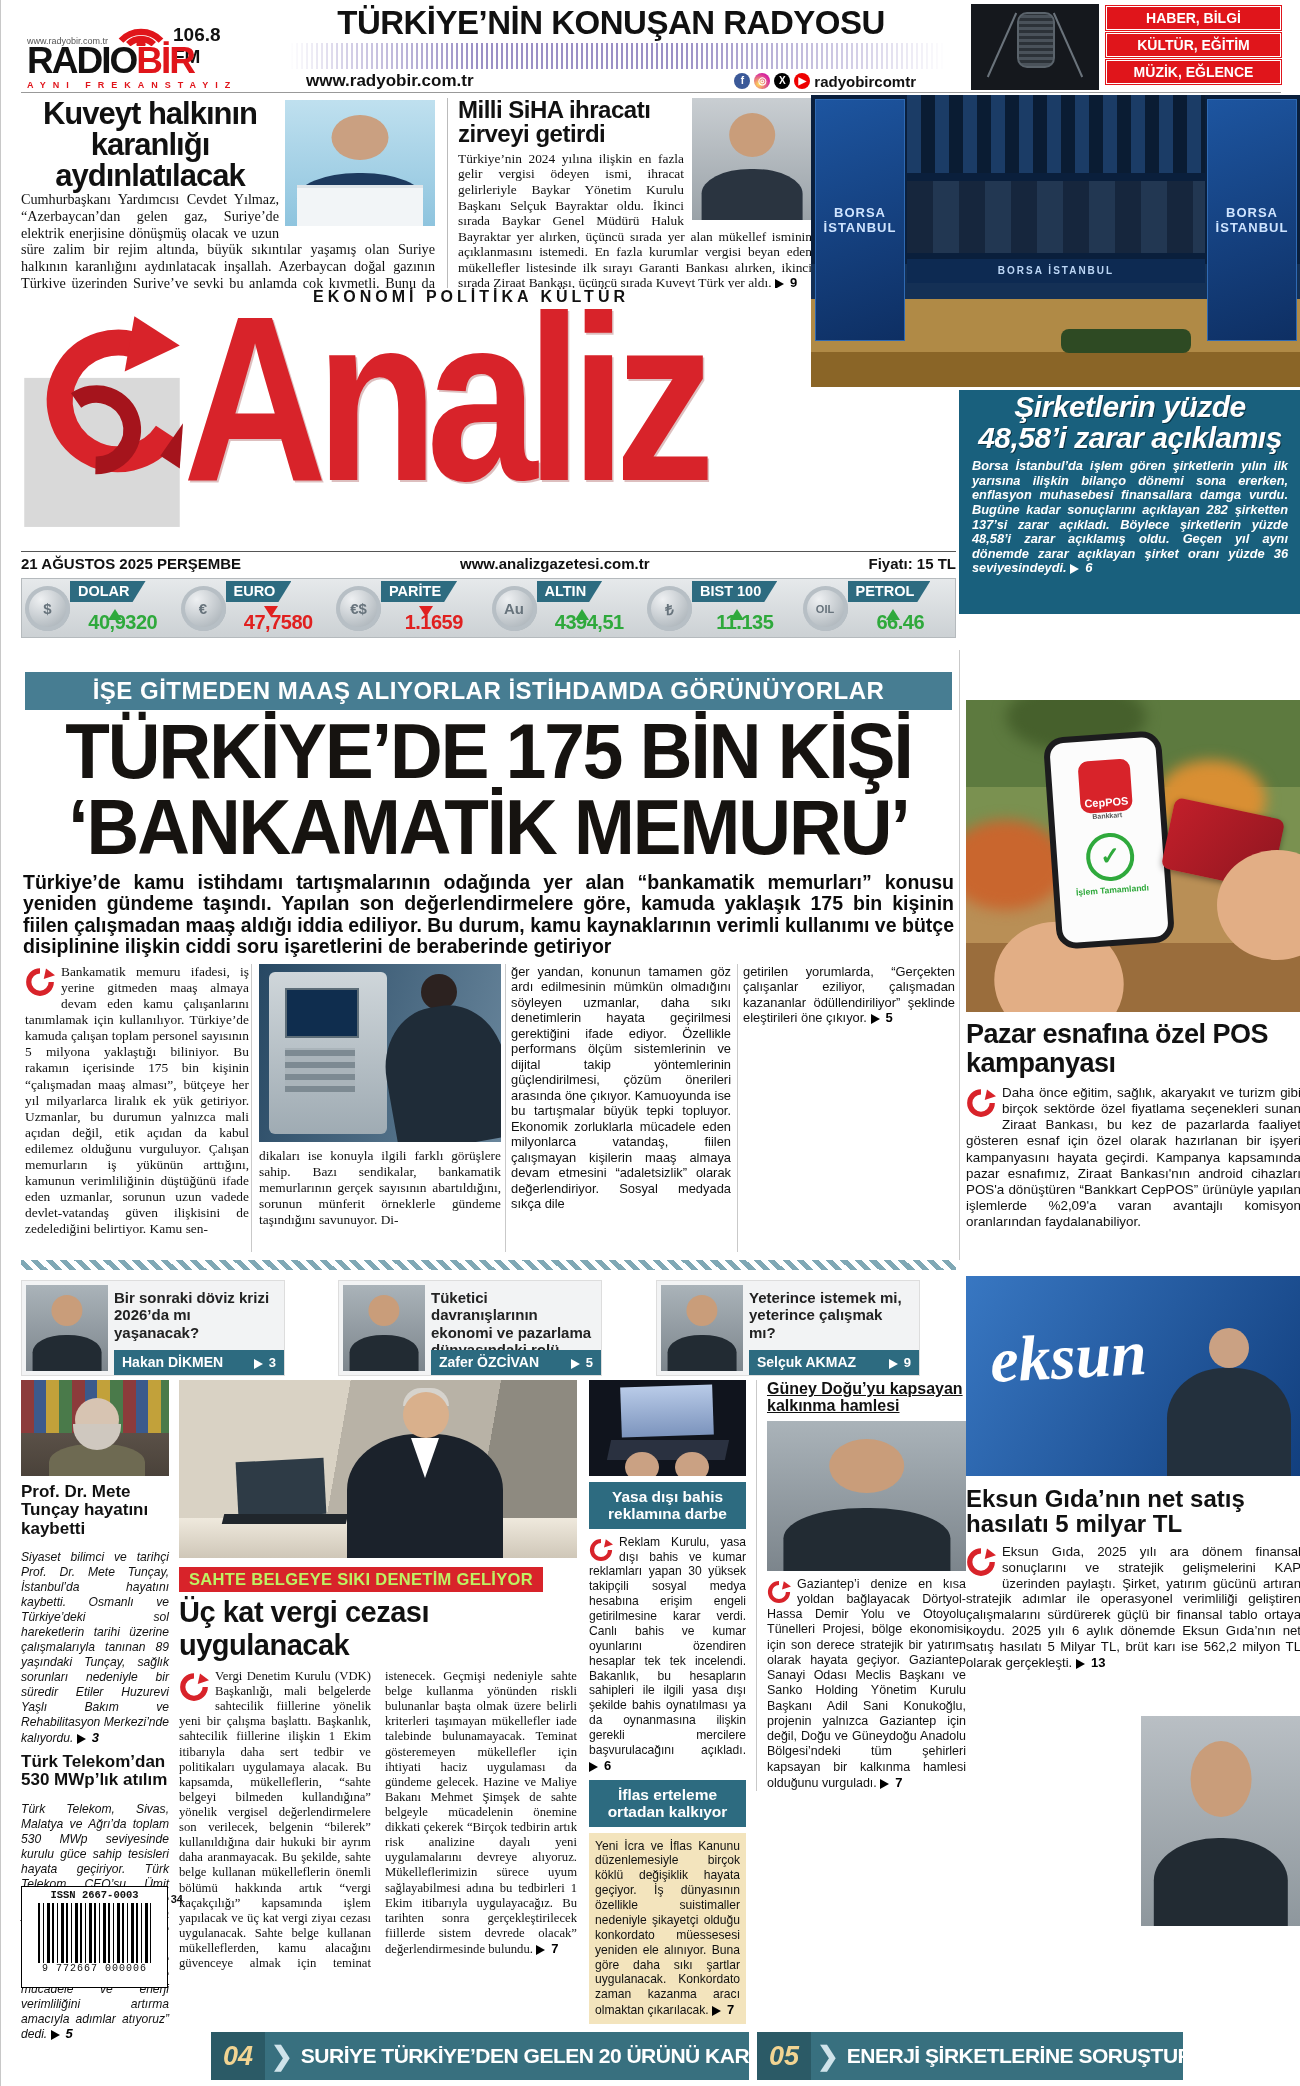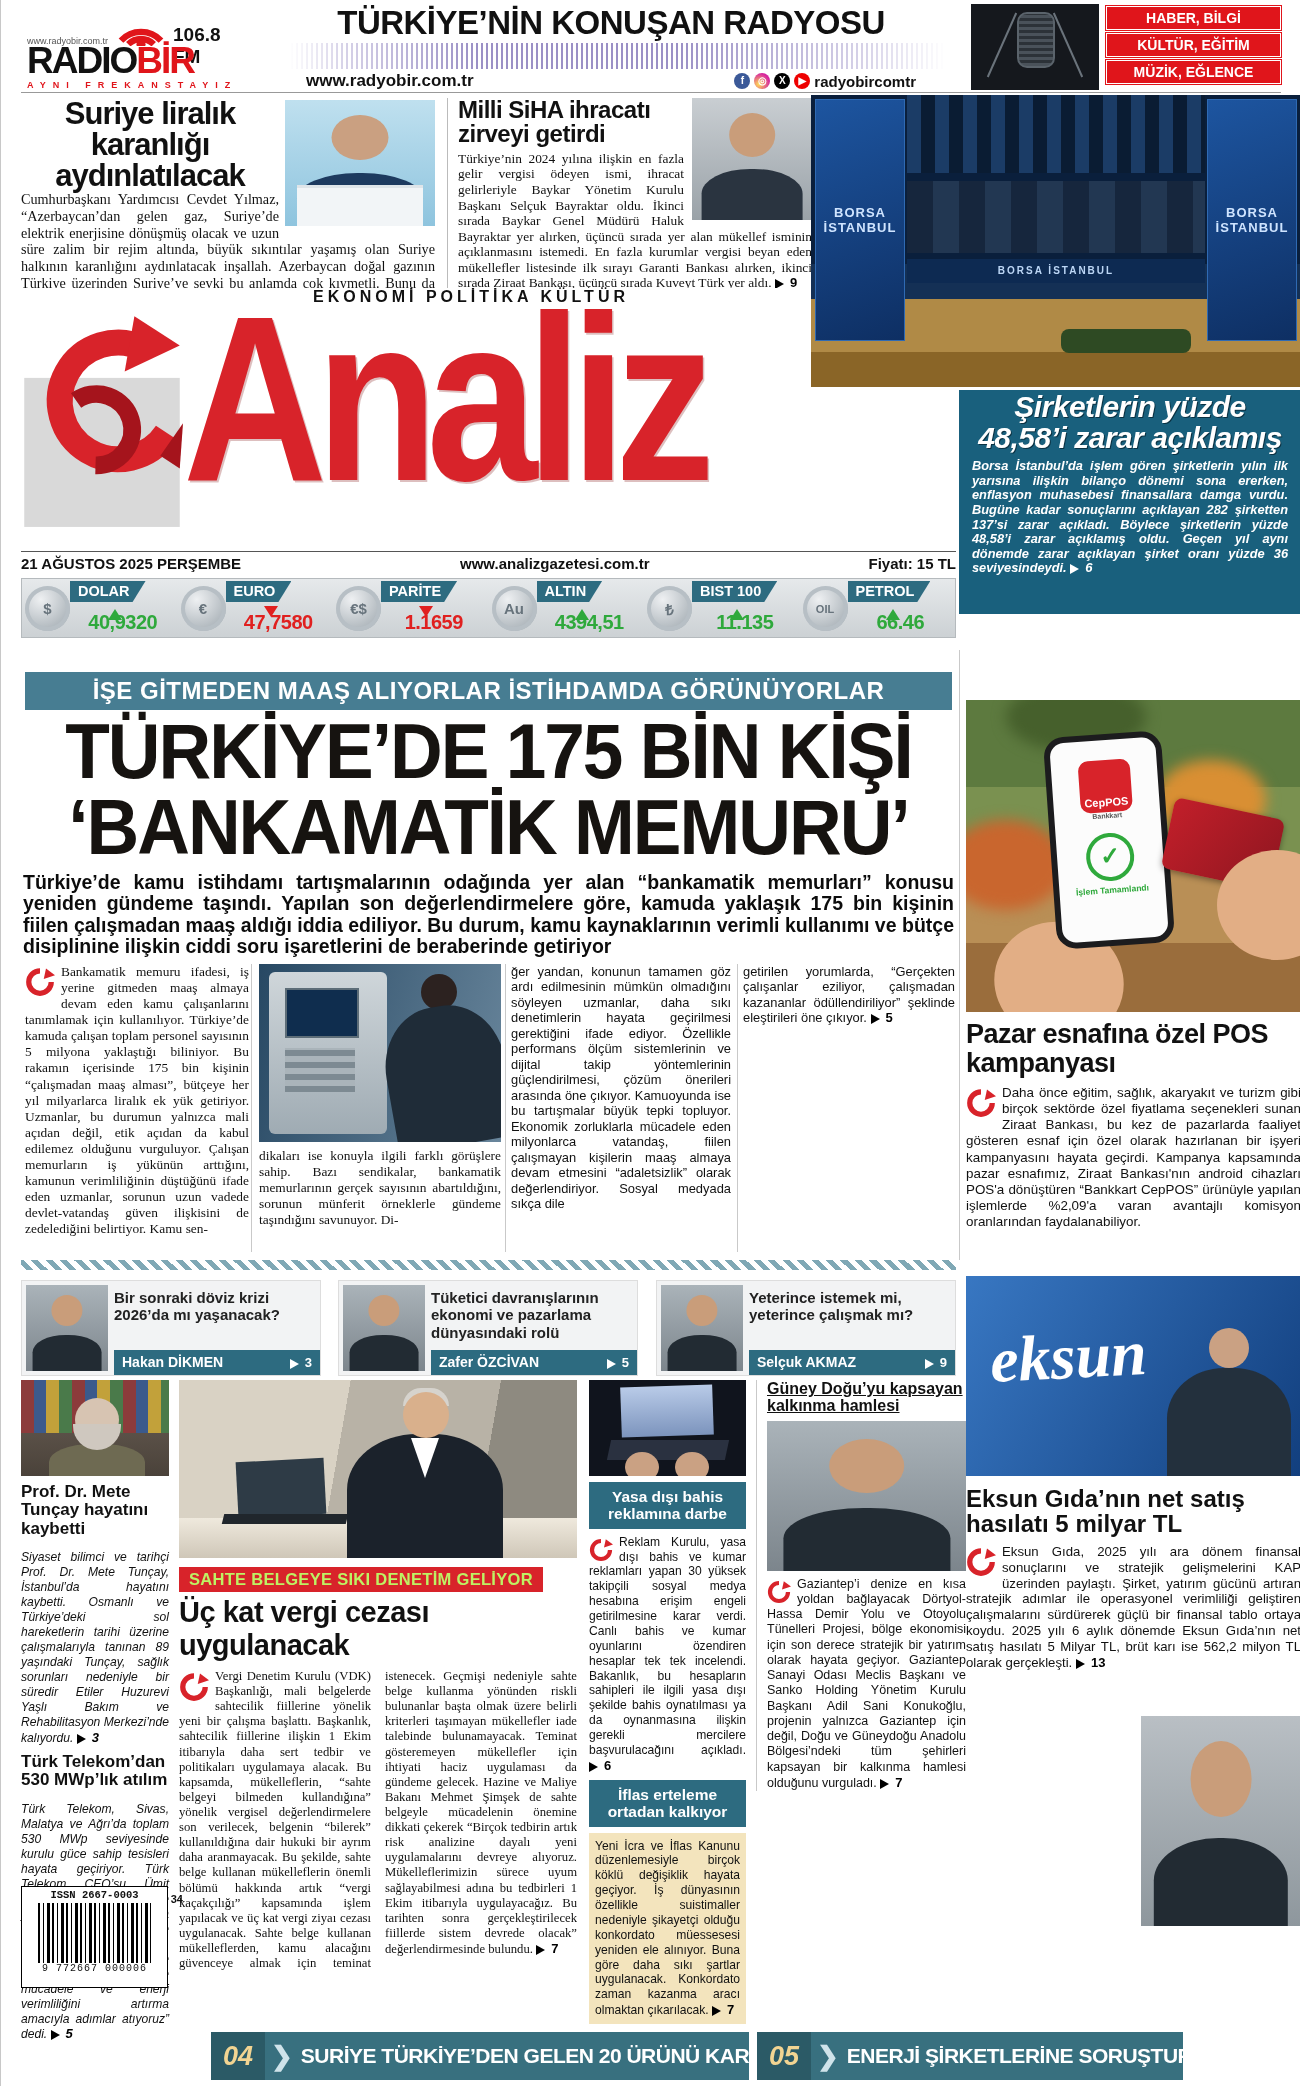--- a/index.html
+++ b/index.html
@@ -148,21 +148,21 @@
   #ph-eksun .head{position:absolute;right:52px;top:52px;width:40px;height:40px;border-radius:50%;background:#caa183;}
   #ph-eksun .body{position:absolute;right:10px;top:92px;width:124px;height:110px;border-radius:46% 46% 0 0;background:#23303d;}
   #eksunArt{left:965px;top:1486px;width:335px;}
   #eksunArt h2{font-size:24px;line-height:1.06;font-weight:900;}
   #eksunArt p{font-size:13.2px;line-height:1.2;margin-top:7px;}
   #ph-konuk{left:1140px;top:1716px;width:160px;height:210px;overflow:hidden;background:linear-gradient(#b9bfc4,#8e979d);}
   
   #teasers{left:20px;top:1260px;width:935px;height:112px;
      border-top:10px solid transparent;
      border-image:repeating-linear-gradient(45deg,#7fa8b5 0 5px,#fff 5px 10px) 10;}
-  .teaser{position:absolute;top:10px;height:96px;width:300px;background:#f2f3f4;border:1px solid #ddd;box-sizing:border-box;}
+  .teaser{position:absolute;top:10px;height:96px;width:264px;background:#f2f3f4;border:1px solid #ddd;box-sizing:border-box;}
   .teaser .hs{position:absolute;left:4px;top:4px;width:82px;height:86px;}
   .teaser .tt{position:absolute;left:92px;right:6px;top:8px;font-size:15px;font-weight:700;line-height:1.16;color:#222;}
   .teaser .bar{position:absolute;left:92px;right:0;bottom:0;height:25px;background:#2d6b80;color:#fff;
      font-size:14px;font-weight:800;line-height:25px;padding:0 8px;box-sizing:border-box;display:flex;justify-content:space-between;}
   
   .sil{position:relative;overflow:hidden;background:linear-gradient(#aab3b9,#7c858c);}
   .sil:before{content:"";position:absolute;left:50%;top:12%;width:38%;height:36%;border-radius:50%;
      transform:translateX(-50%);background:#c99d7a;}
   .sil:after{content:"";position:absolute;left:50%;bottom:0;width:84%;height:42%;border-radius:48% 48% 0 0;
      transform:translateX(-50%);background:#222b33;}
@@ -268,21 +268,21 @@
       <div class="badge">HABER, BİLGİ</div>
       <div class="badge">KÜLTÜR, EĞİTİM</div>
       <div class="badge">MÜZİK, EĞLENCE</div>
     </div>
   </header>
 
   <section id="a1" class="abs">
     <div class="ph sil" id="ph-yilmaz">
         <span class="pod"></span>
       </div>
-    <h2>Suriye liralık karanlığı aydınlatılacak</h2>
+    <h2>Kuveyt halkının karanlığı aydınlatılacak</h2>
     <p class="ser jus"><span>Cumhurbaşkanı Yardımcısı Cevdet Yılmaz, “Azerbaycan’dan gelen gaz, Suriye’de elektrik enerjisine dönüşmüş olacak ve uzun süre zalim bir rejim altında, büyük sıkıntılar yaşamış olan Suriye halkının karanlığını aydınlatacak inşallah. Azerbaycan doğal gazının Türkiye üzerinden Suriye’ye sevki bu anlamda çok kıymetli. Bunu da yakından takip ediyoruz” dedi.</span>
        </p>
   </section>
 
   <section id="a2" class="abs">
     <div class="ph sil" id="ph-bayraktar"></div>
     <h2>Milli SiHA ihracatı zirveyi getirdi</h2>
     <p class="ser jus"><span>Türkiye’nin 2024 yılına ilişkin en fazla gelir vergisi ödeyen ismi, ihracat gelirleriyle Baykar Yönetim Kurulu Başkanı Selçuk Bayraktar oldu. İkinci sırada Baykar Genel Müdürü Haluk Bayraktar yer alırken, üçüncü sırada yer alan mükellef isminin açıklanmasını istemedi. En fazla kurumlar vergisi beyan eden mükellefler listesinde ilk sırayı Garanti Bankası alırken, ikinci sırada Ziraat Bankası, üçüncü sırada Kuveyt Türk yer aldı.</span>
        <span class="pg"><span class="tri"></span><b>9</b></span></p>
   </section>

